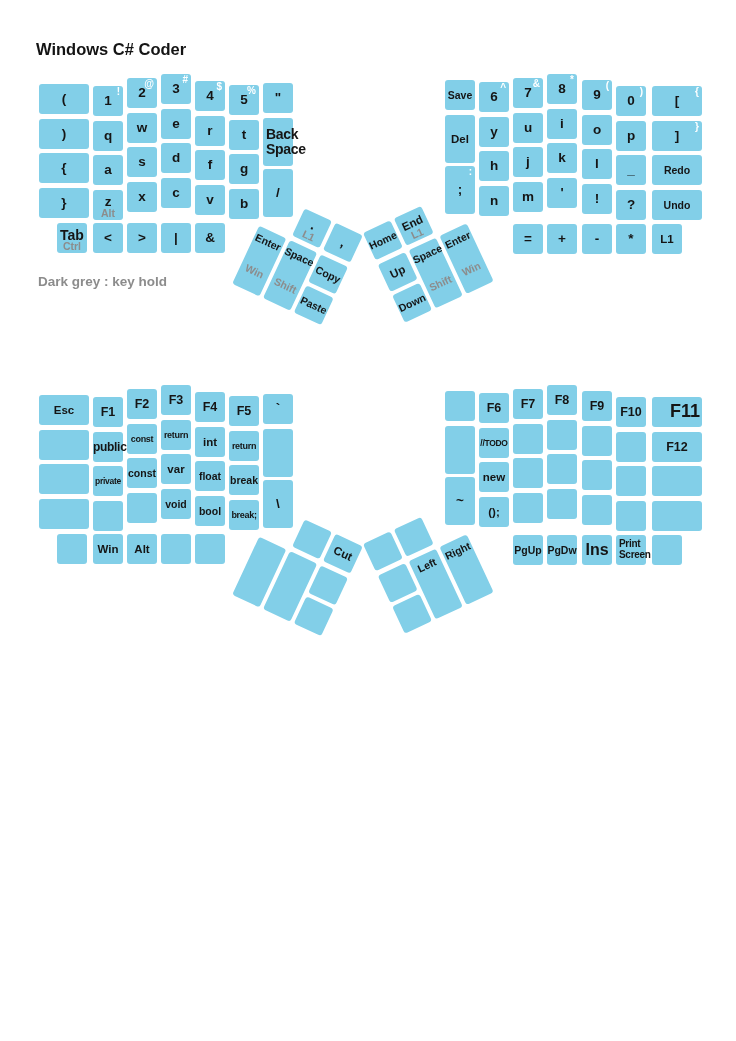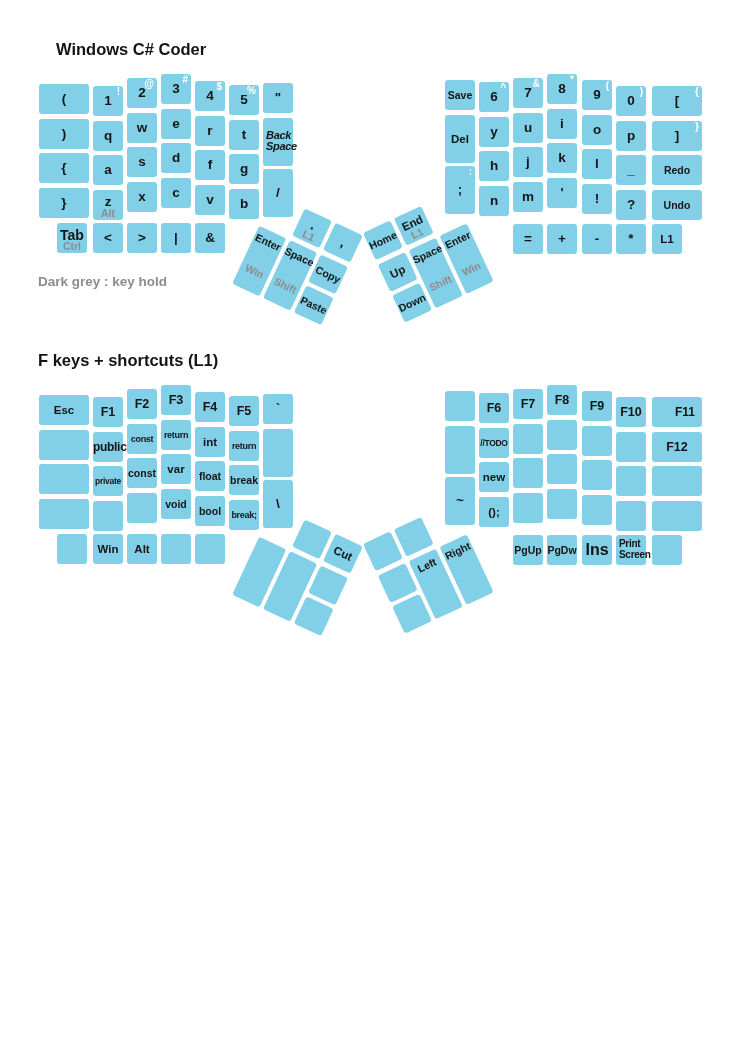--- a/index.html
+++ b/index.html
@@ -1,19 +1,19 @@
 <!DOCTYPE html>
 <html><head>
 <meta charset="utf-8">
 <style>
   html,body{margin:0;padding:0;background:#fff;}
   #canvas{position:relative;width:736px;height:1041px;background:#ffffff;overflow:hidden;
           font-family:"Liberation Sans","DejaVu Sans",sans-serif;}
   .title{position:absolute;font-weight:700;font-size:16.5px;color:#141414;}
-  #title1{left:56px;top:40px;}
+  #title1{left:36px;top:40px;}
   #title2{left:38px;top:351px;}
   .legend{position:absolute;left:38px;top:274px;font-weight:700;font-size:13.5px;color:#8c8c8c;}
   .hand,.thumb{position:absolute;}
   .thumb{width:98px;height:99px;transform-origin:0 0;}
   .key{position:absolute;background:#82cfe8;border-radius:3px;}
   .main{position:absolute;left:0;right:0;top:50%;transform:translateY(-52%);
         text-align:center;font-weight:700;color:#151515;white-space:nowrap;}
   .main.withhold{top:41%;}
   .main.bigmain{top:5px;transform:none;}
   .main.multi{white-space:normal;line-height:1.08;text-align:left;padding-left:3px;
@@ -22,21 +22,20 @@
   .hold{position:absolute;left:0;right:0;bottom:1px;text-align:center;font-weight:700;
         color:#8c8c8c;font-size:10.5px;}
   .hold.bighold{bottom:auto;top:37px;}
 </style>
 </head>
 <body>
 
 <div id="canvas">
   <div class="title" id="title1">Windows C# Coder</div>
   <div class="legend">Dark grey : key hold</div>
-  <div class="title" id="title2">F keys + shortcuts (L1)</div>
   <div id="keys-root">
       <div class="hand" style="left: 39px; top: 0px;">
         <div class="key" style="left: 0px; top: 84px; width: 50px; height: 30px;">
           <span class="main" style="font-size: 13.5px;">(</span>
         </div>
         <div class="key" style="left: 0px; top: 118.5px; width: 50px; height: 30px;">
           <span class="main" style="font-size: 13.5px;">)</span>
         </div>
         <div class="key" style="left: 0px; top: 153px; width: 50px; height: 30px;">
           <span class="main" style="font-size: 13.5px;">{</span>
@@ -123,21 +122,21 @@
         <div class="key" style="left: 190px; top: 154px; width: 30px; height: 30px;">
           <span class="main" style="font-size: 13.5px;">g</span>
         </div>
         <div class="key" style="left: 190px; top: 188.5px; width: 30px; height: 30px;">
           <span class="main" style="font-size: 13.5px;">b</span>
         </div>
         <div class="key" style="left: 224px; top: 83px; width: 30px; height: 30px;">
           <span class="main" style="font-size: 13.5px;">"</span>
         </div>
         <div class="key" style="left: 224px; top: 117.5px; width: 30px; height: 48px;">
-          <span class="main multi" style="font-size: 11px; letter-spacing: -0.3px; font-style: italic;">Back Space</span>
+          <span class="main multi" style="font-size: 14px; letter-spacing: -0.3px;">Back Space</span>
         </div>
         <div class="key" style="left: 224px; top: 169px; width: 30px; height: 48px;">
           <span class="main" style="font-size: 13.5px;">/</span>
         </div>
       </div>
       <div class="thumb" style="left: 274px; top: 194px; transform: rotate(25deg);">
         <div class="key" style="left: 0px; top: 34.5px; width: 30px; height: 64px;">
           <span class="main bigmain" style="font-size: 10.5px;">Enter</span>
           <span class="hold bighold">Win</span>
         </div>
@@ -482,21 +481,21 @@
         <div class="key" style="left: 171px; top: 155px; width: 30px; height: 30px;">
           <span class="main" style="font-size: 12px;"></span>
         </div>
         <div class="key" style="left: 171px; top: 189.5px; width: 30px; height: 30px;">
           <span class="main" style="font-size: 12px;"></span>
         </div>
         <div class="key" style="left: 171px; top: 224px; width: 30px; height: 30px;">
           <span class="main multi" style="font-size: 10px; letter-spacing: -0.3px;">Print Screen</span>
         </div>
         <div class="key" style="left: 207px; top: 86px; width: 50px; height: 30px;">
-          <span class="main" style="font-size: 12px; margin-left: 16px;">F11</span>
+          <span class="main" style="font-size: 18px; margin-left: 16px;">F11</span>
         </div>
         <div class="key" style="left: 207px; top: 120.5px; width: 50px; height: 30px;">
           <span class="main" style="font-size: 12.5px;">F12</span>
         </div>
         <div class="key" style="left: 207px; top: 155px; width: 50px; height: 30px;">
           <span class="main" style="font-size: 12px;"></span>
         </div>
         <div class="key" style="left: 207px; top: 189.5px; width: 50px; height: 30px;">
           <span class="main" style="font-size: 12px;"></span>
         </div>

